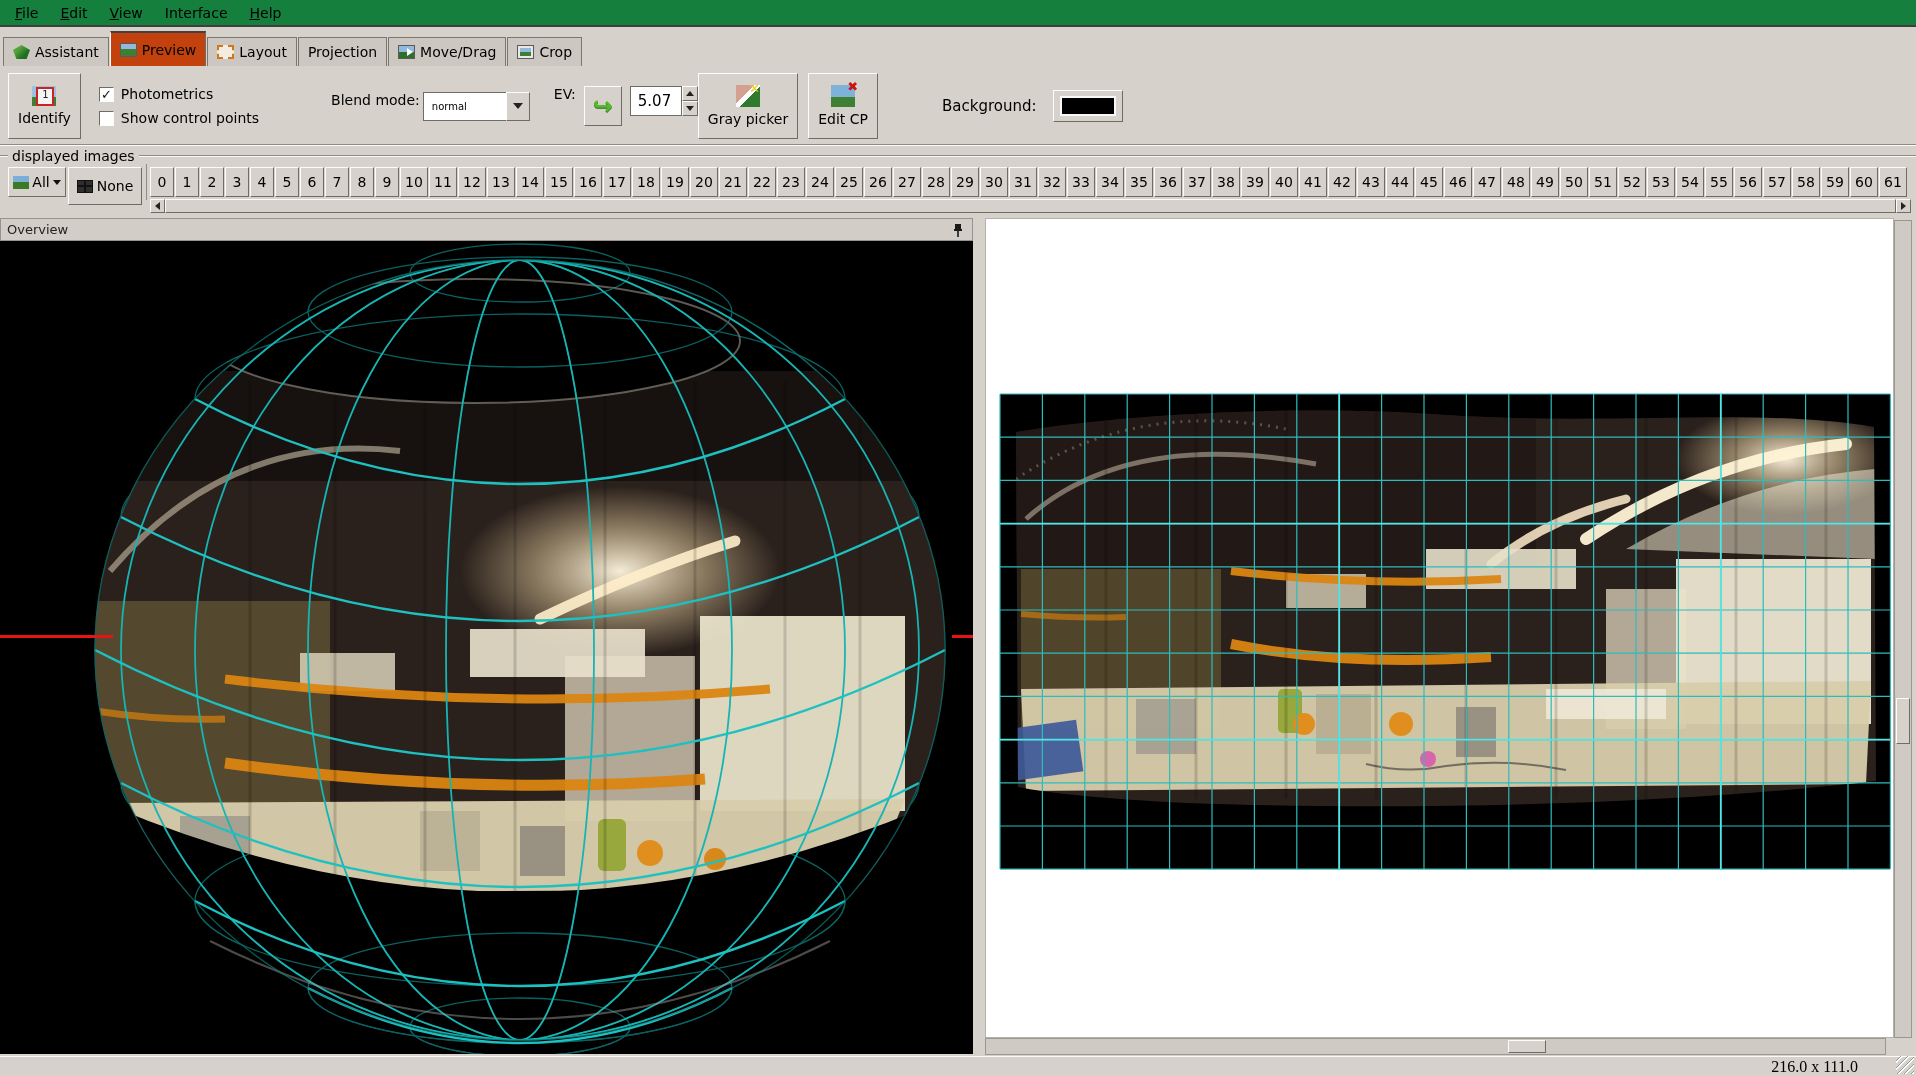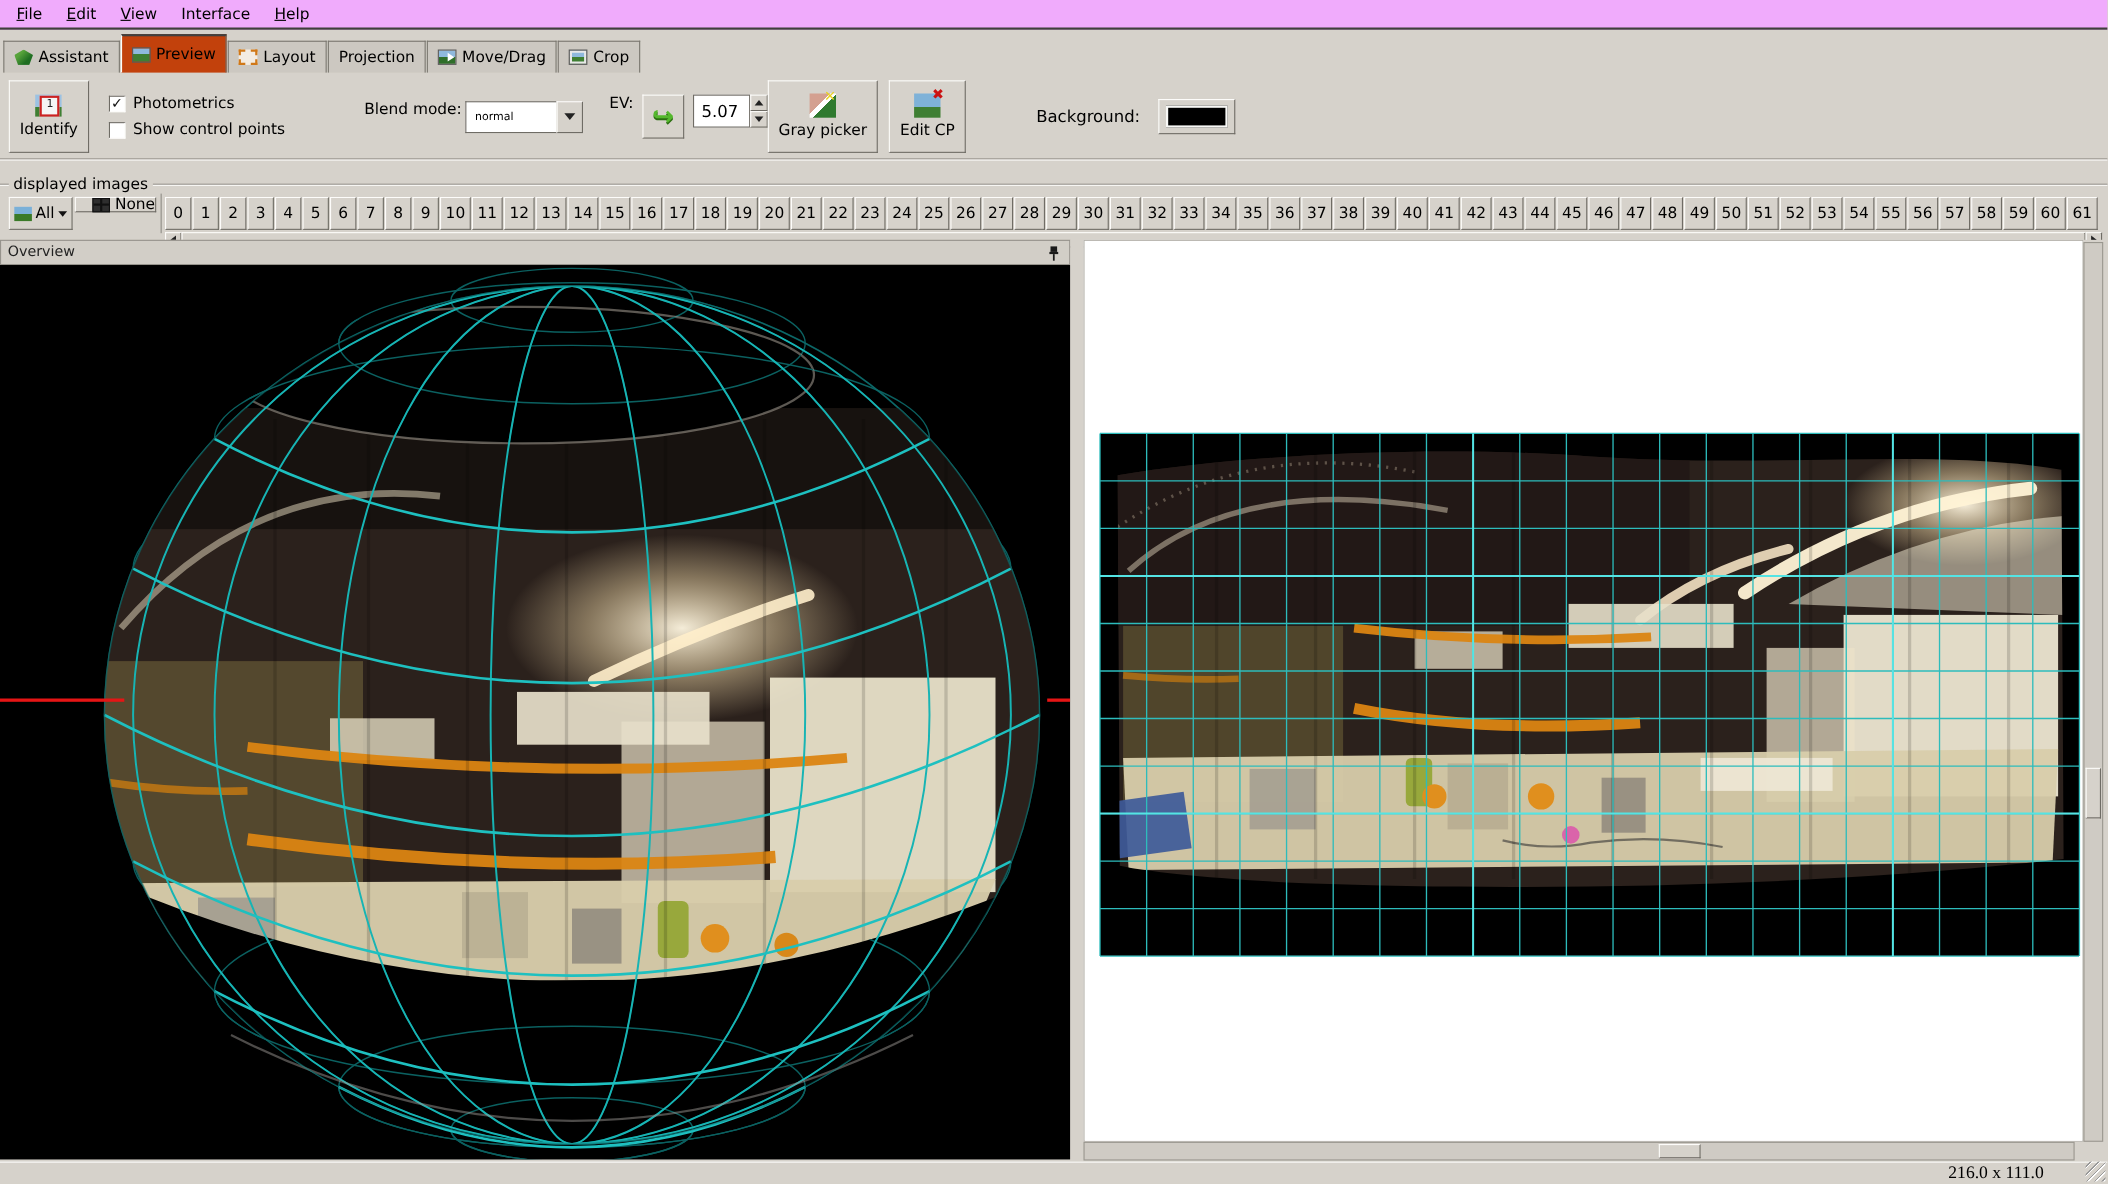--- a/index.html
+++ b/index.html
@@ -9,21 +9,21 @@
     font-size:13px; color:#000; background:#d6d2cb; position:relative;
   }
   
   .raised { background:#d6d2cb; border-top:1px solid #fdfcfa; border-left:1px solid #fdfcfa;
             border-right:1px solid #6f6c65; border-bottom:1px solid #6f6c65; }
   .etch   { height:2px; border-top:1px solid #8f8c85; border-bottom:1px solid #fbfaf8; }
 
   
   #menubar { position:absolute; top:0; left:0; width:1916px; height:27px;
              display:flex; align-items:center; padding-left:4px;
-             border-bottom:2px solid #3f3e3b; background:#f0abfc; }
+             border-bottom:2px solid #3f3e3b; background:#15803d; }
   .menu-item { padding:3px 11px; font-size:14px; cursor:default; }
   .menu-item u { text-decoration:underline; }
 
   
   #tabbar { position:absolute; top:29px; left:0; width:1916px; height:37px;
             display:flex; align-items:flex-end; padding-left:3px; }
   .tab { display:flex; align-items:center; gap:5px; height:29px; padding:0 9px;
          background:#ccc8c1; border:1px solid #7a776f; border-bottom:none;
          margin-right:1px; font-size:14px; position:relative; top:0; }
   .tab.selected { height:35px; background:#c2410c; border-top:2px solid #404040;
@@ -78,27 +78,27 @@
   .spin-btns { display:flex; flex-direction:column; width:16px; }
   .spin-btn { flex:1; display:flex; align-items:center; justify-content:center; }
   .tri-up { width:0;height:0;border-left:4px solid transparent;border-right:4px solid transparent;border-bottom:5px solid #222; }
   .tri-dn { width:0;height:0;border-left:4px solid transparent;border-right:4px solid transparent;border-top:5px solid #222; }
 
   .bg-group { margin-left:64px; display:flex; align-items:center; gap:16px; font-size:15px; }
   .bg-swatch-outer { width:70px; height:32px; display:flex; align-items:center; justify-content:center; }
   .bg-swatch-inner { width:56px; height:20px; border:2px solid #f8f8f6; }
 
   
-  #di-group { position:absolute; top:160px; left:0; width:1916px; height:66px;padding-left:30px; }
+  #di-group { position:absolute; top:148px; left:0; width:1916px; height:66px;padding-left:30px; }
   #di-etch { position:absolute; top:7px; left:0; width:1916px; }
   #di-label { position:absolute; top:0px; left:8px; background:#d6d2cb; padding:0 4px; font-size:14px; z-index:2; }
   #di-all { position:absolute; top:19px; left:8px; width:58px; height:30px; display:flex; align-items:center;
             justify-content:center; gap:3px; font-size:14px; }
-  #di-none { position:absolute; top:19px; left:68px; width:74px; height:14px; display:flex; align-items:center;
-            justify-content:flex-end; gap:4px; font-size:14px; }
+  #di-none { position:absolute; top:19px; left:68px; width:74px; height:38px; display:flex; align-items:center;
+            justify-content:center; gap:4px; font-size:14px; }
   .mini-img-icon { width:16px; height:13px; background:linear-gradient(#7ab0d8 50%,#3a7a28 50%); flex:none; }
   .mini-none-icon { width:16px; height:13px; background:
         linear-gradient(#111,#111) 50% 0/2px 100% no-repeat,
         linear-gradient(#111,#111) 0 50%/100% 2px no-repeat, #2e2e2e; flex:none; border:1px solid #111; }
   .all-caret { width:0; height:0; border-left:4px solid transparent; border-right:4px solid transparent;
                border-top:5px solid #111; }
   #di-vsep { position:absolute; top:16px; left:146px; height:36px; width:2px; border-left:1px solid #8f8c85; }
   #di-strip { position:absolute; top:19px; left:150px; width:1760px; height:30px; display:flex; gap:1px; overflow:hidden; }
   .img-btn { height:30px; flex:none; display:flex; align-items:center; justify-content:center; font-size:14px; cursor:default; }
   .img-btn.w1 { width:24px; } .img-btn.w2 { width:28px; }

